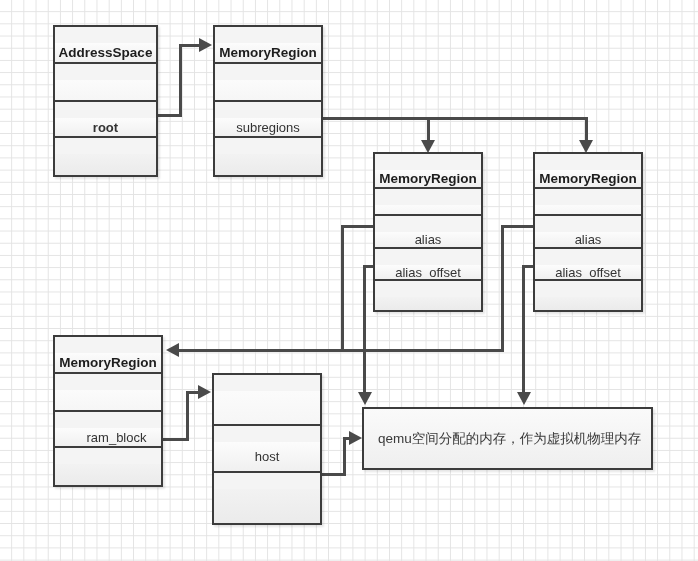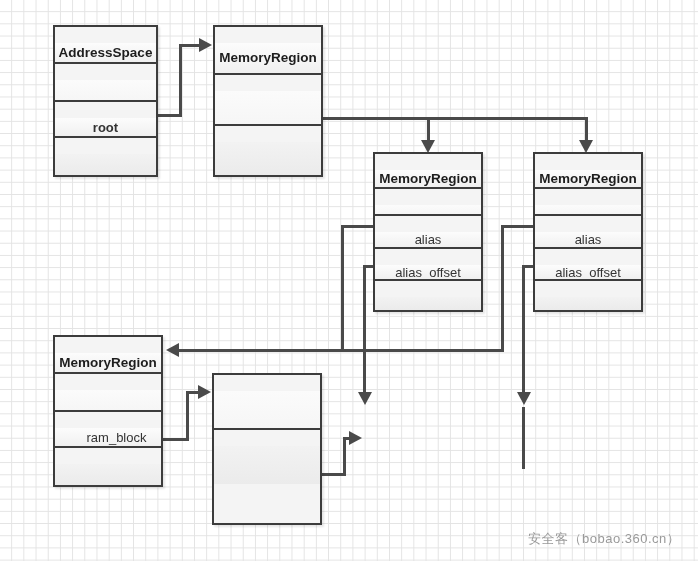--- a/index.html
+++ b/index.html
@@ -148,20 +148,21 @@
   <div class="uml" style="left:53px; top:25px; width:105px; height:152px;">
     <div class="row header" style="height:36px;">AddressSpace</div>
     <div class="row blank" style="height:39px;"></div>
     <div class="row" style="height:35px;font-weight:bold;">root</div>
     <div class="row last" style="height:38px;"></div>
   </div>
 
   <div class="uml" style="left:213px; top:25px; width:110px; height:152px;">
     <div class="row header" style="height:36px;">MemoryRegion</div>
     <div class="row blank" style="height:39px;"></div>
+    <div class="row" style="height:35px;">subregions</div>
     <div class="row last" style="height:38px;"></div>
   </div>
 
   <div class="uml" style="left:373px; top:152px; width:110px; height:160px;">
     <div class="row header" style="height:40px;">MemoryRegion</div>
     <div class="row blank" style="height:22px;"></div>
     <div class="row" style="height:35px;">alias</div>
     <div class="row" style="height:35px;">alias_offset</div>
     <div class="row last" style="height:28px;"></div>
   </div>
@@ -176,19 +177,20 @@
 
   <div class="uml" style="left:53px; top:335px; width:110px; height:152px;">
     <div class="row header" style="height:36px;">MemoryRegion</div>
     <div class="row blank" style="height:39px;"></div>
     <div class="row" style="height:35px;padding-left:17px;">ram_block</div>
     <div class="row last" style="height:38px;"></div>
   </div>
 
   <div class="uml" style="left:212px; top:373px; width:110px; height:152px;">
     <div class="row blank" style="height:39px;"></div>
+    <div class="row" style="height:35px;">host</div>
     <div class="row last" style="height:38px;"></div>
   </div>
 
+  <div class="note" style="left:362px; top:407px; width:291px; height:63px;">qemu空间分配的内存，作为虚拟机物理内存</div>
 
-  <div class="watermark" style="left:528px; top:530px;">安全客（bobao.360.cn）</div>
 
 </div>
 
 </body></html>

